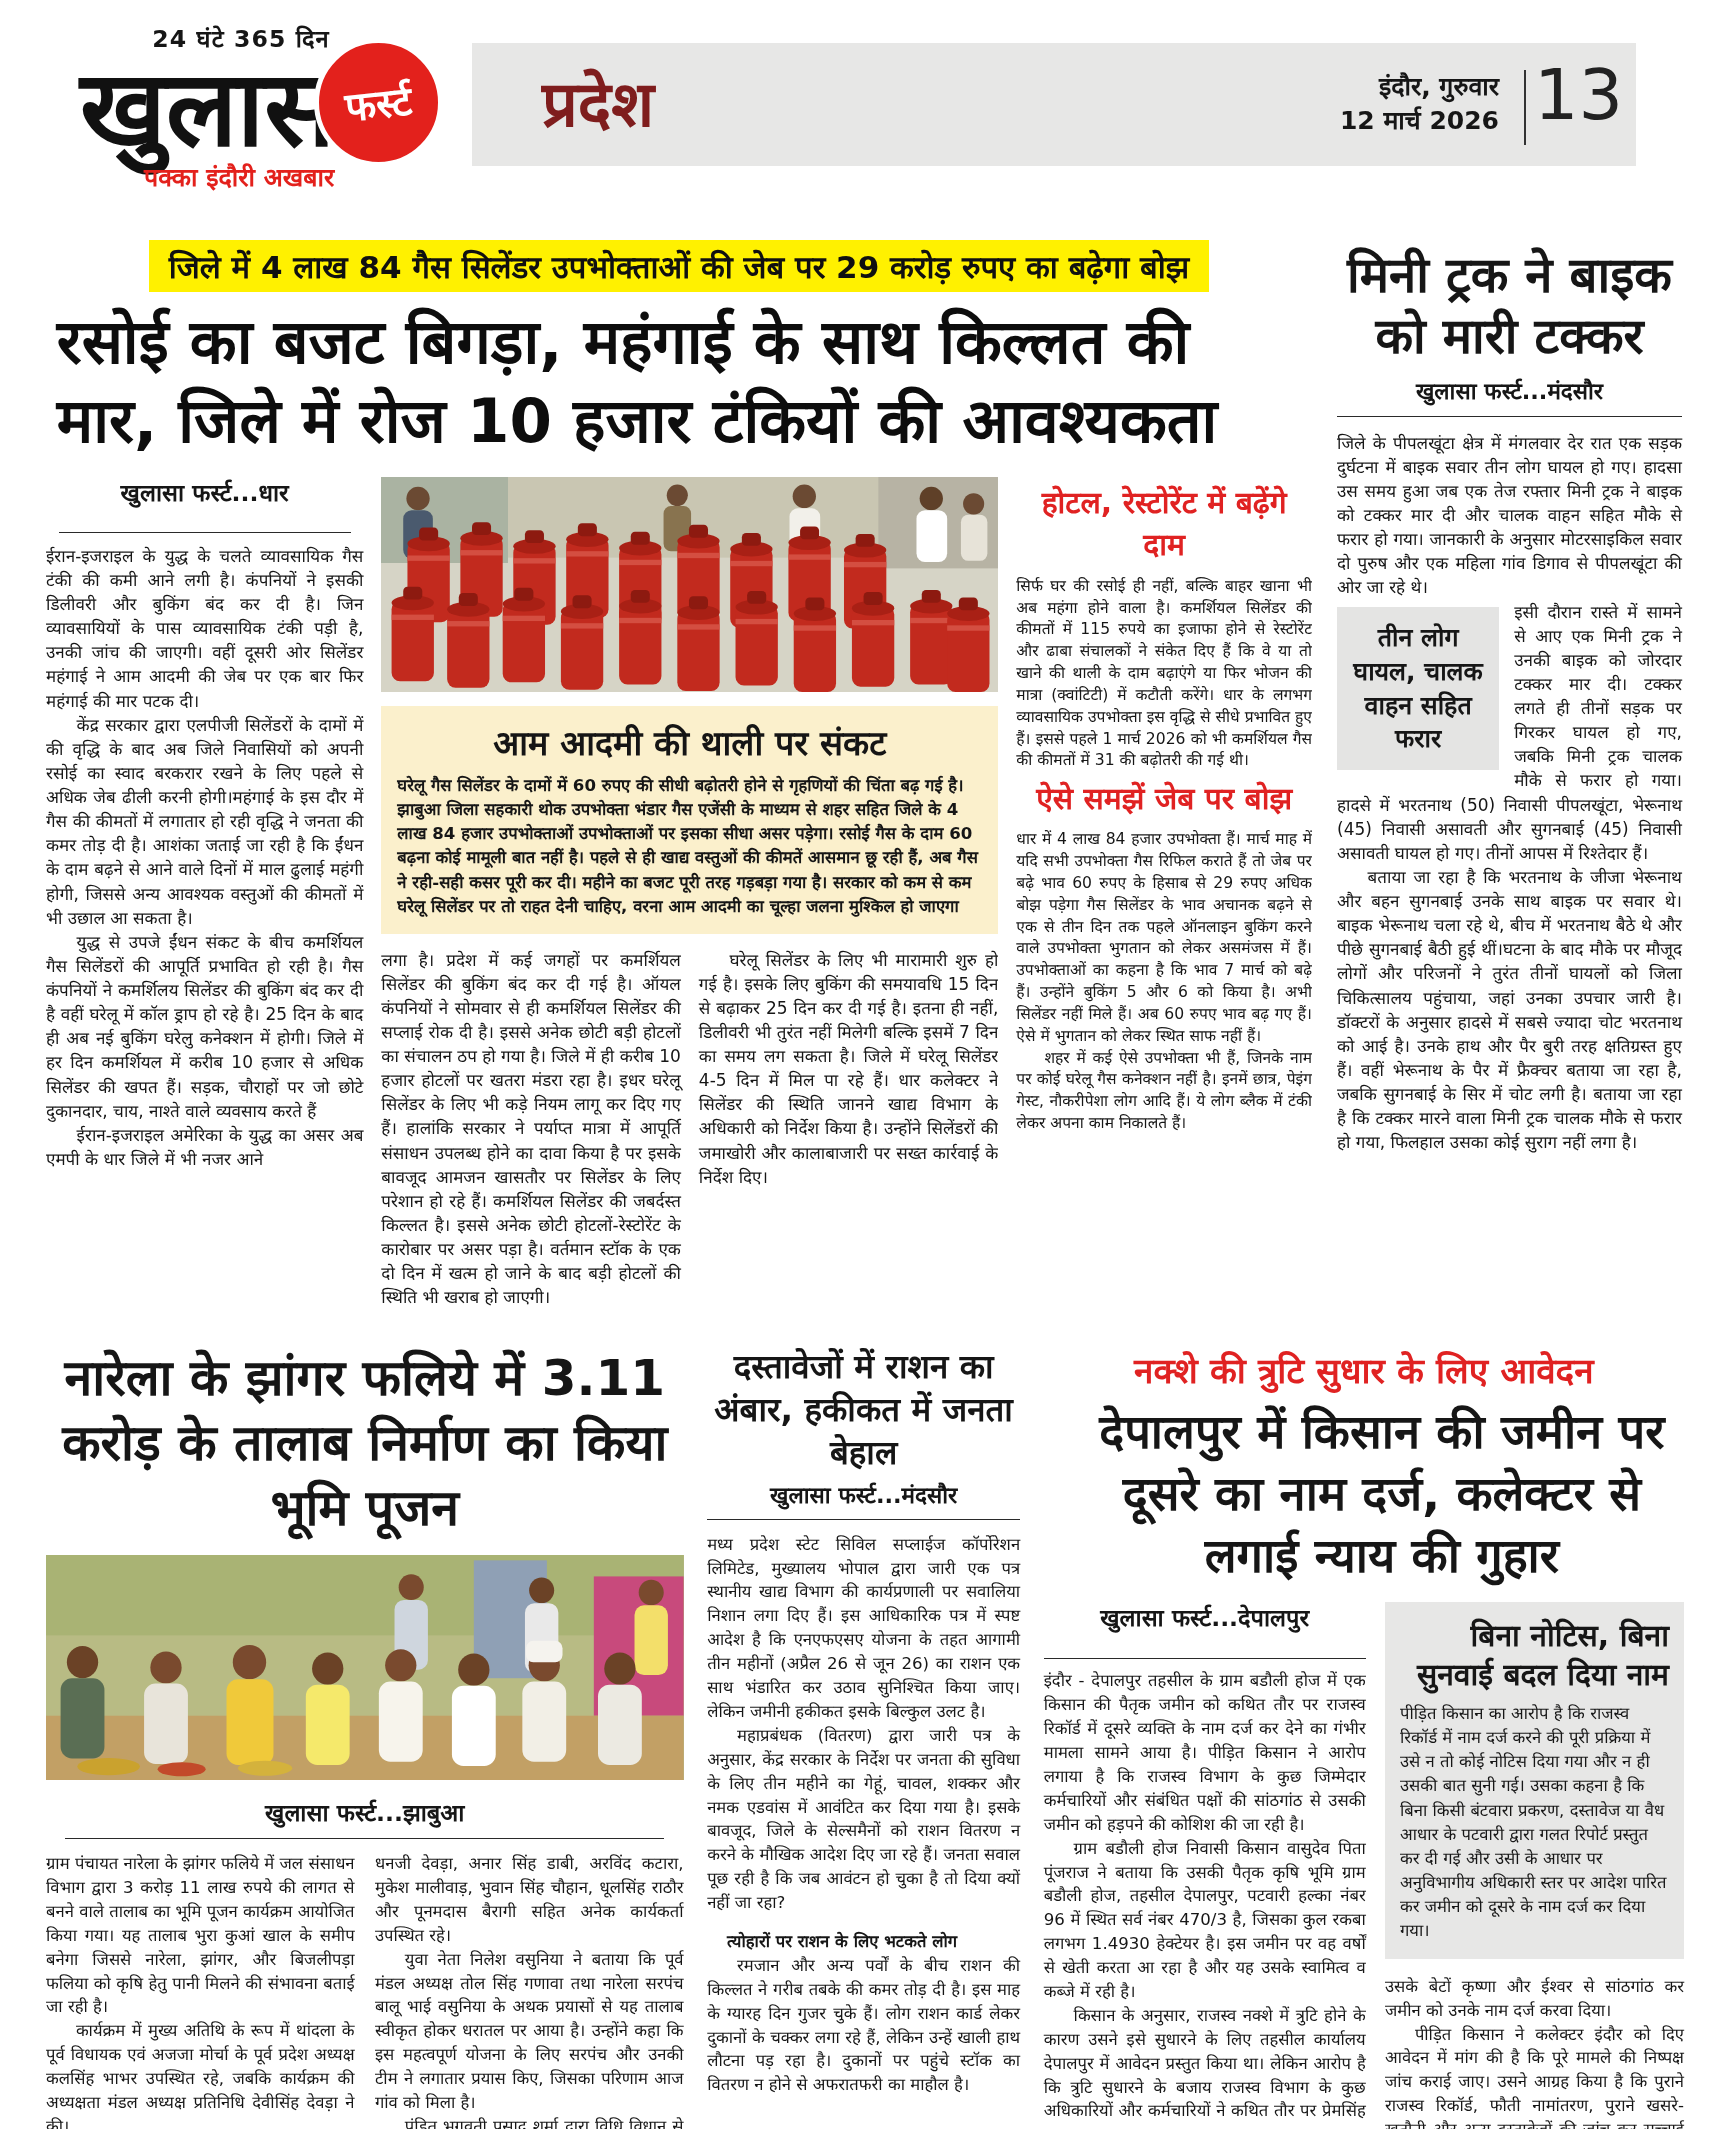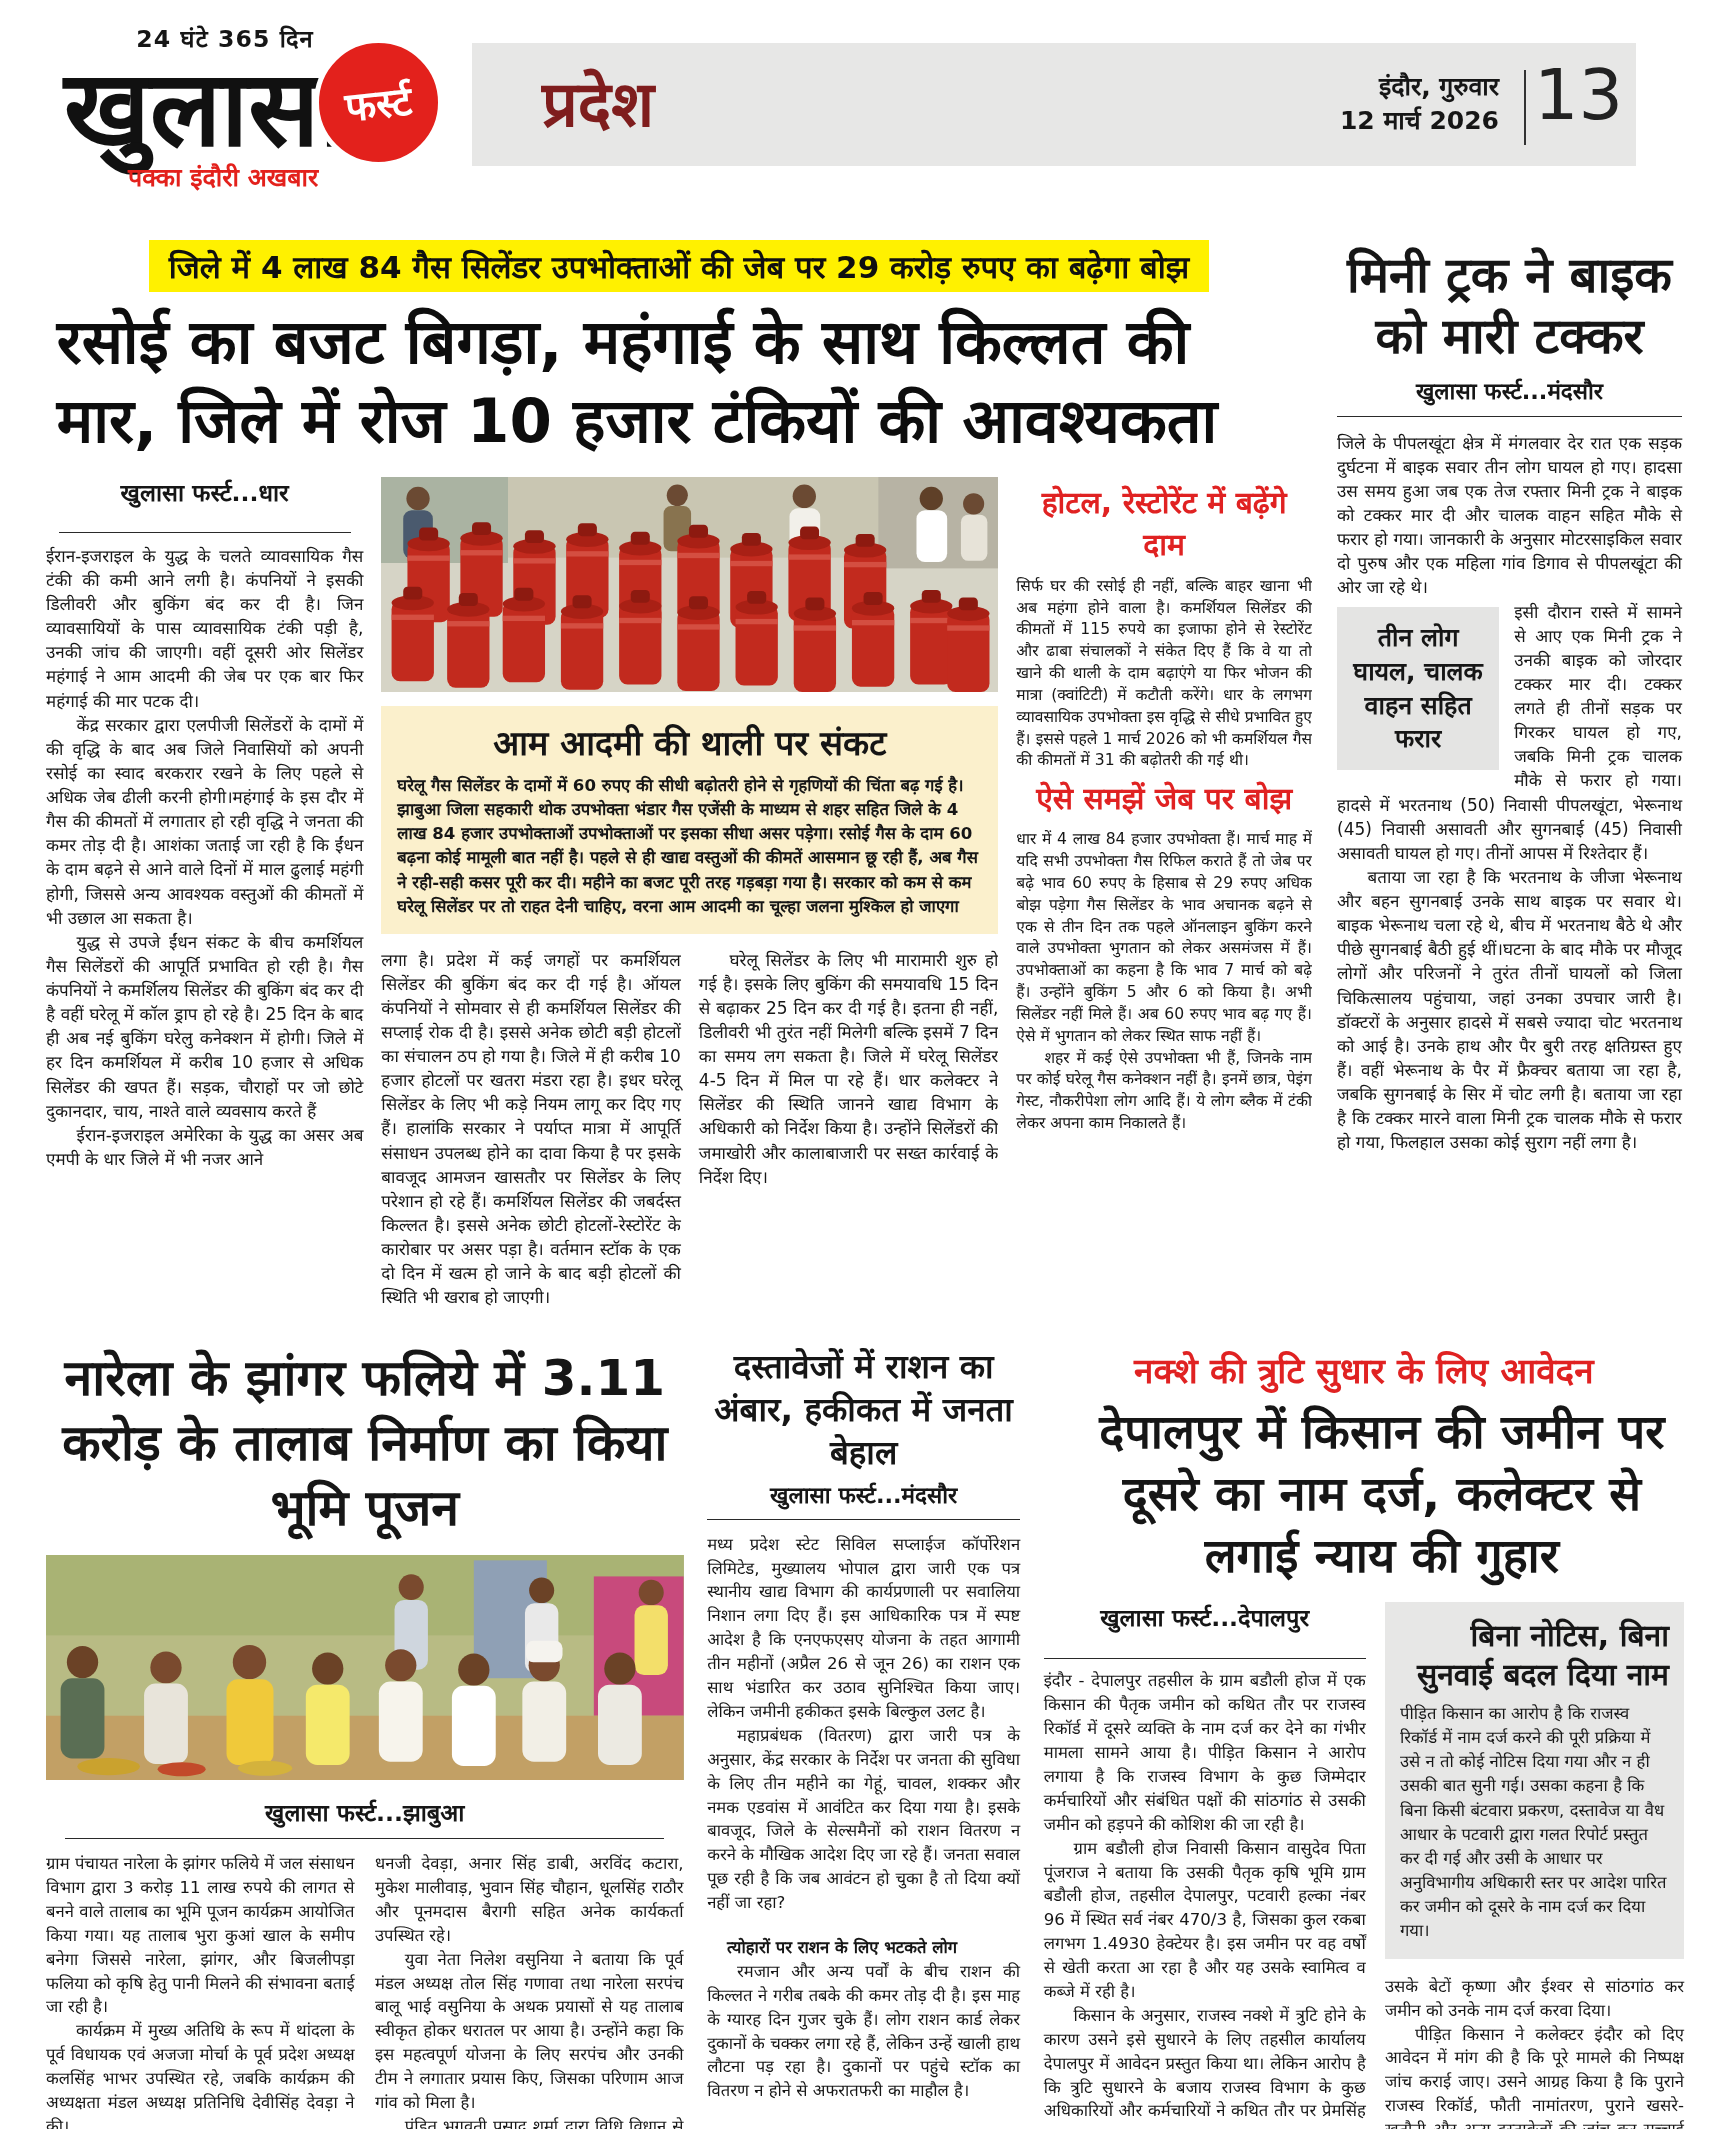--- a/index.html
+++ b/index.html
@@ -4,21 +4,21 @@
 <style>
   html,body{margin:0;padding:0;background:#ffffff;}
   *{box-sizing:border-box;}
   .page{
     position:relative;width:1730px;min-height:2129px;background:#fff;
     font-family:"DejaVu Sans",sans-serif;color:#161616;overflow:hidden;
   }
   
   .header{position:relative;height:231px;}
   .gray-strip{position:absolute;left:472px;top:43px;width:1164px;height:123px;background:#e7e7e6;}
-  .logo{position:absolute;left:64px;top:21.5px;width:440px;}
+  .logo{position:absolute;left:80px;top:21.5px;width:440px;}
   .logo-top{font-size:23.6px;font-weight:800;letter-spacing:1.1px;text-align:center;width:322px;}
   .logo-main{font-size:105px;font-weight:800;line-height:1.05;color:#111;}
   .logo-sub{font-size:25px;font-weight:800;color:#e3211c;margin-top:-4.3px;margin-left:64px;}
   .logo-badge{
     position:absolute;left:314px;top:38px;width:129px;height:129px;border-radius:50%;
     background:#e3211c;border:5.4px solid #fff;display:flex;align-items:center;justify-content:center;
   }
   .logo-badge span{color:#fff;font-weight:800;font-size:40px;transform:rotate(-6deg);}
   .section-name{position:absolute;left:542px;top:59px;font-size:63px;font-weight:800;color:#7f1d1d;}
   .dateblock{position:absolute;right:231px;top:70px;text-align:right;font-weight:800;font-size:25px;line-height:1.35;}
@@ -61,21 +61,21 @@
   .b-left-headline{font-size:50px;font-weight:800;line-height:1.3;text-align:center;margin-bottom:14px;}
   .pond-photo{width:100%;height:225px;background:#b9b98a;}
   .b-left-byline{font-weight:800;font-size:23.6px;text-align:center;border-bottom:1.6px solid #2a2a2a;
                  padding-bottom:10px;margin:14px auto 13px auto;width:94%;}
   .b-left-flow{column-count:2;column-gap:20.4px;font-size:16.6px;line-height:1.44;}
   .b-mid{width:322px;}
   .b-mid-headline{font-size:33px;font-weight:800;line-height:1.3;text-align:center;margin-bottom:4.3px;}
   .b-mid-byline{font-weight:800;font-size:22.5px;text-align:center;border-bottom:1.6px solid #2a2a2a;
                 padding-bottom:8.6px;margin-bottom:13px;}
   .b-mid-body{font-size:16.6px;line-height:1.44;}
-  .crosshead{font-weight:800;text-indent:1.2em;margin-top:21px;}
+  .crosshead{font-weight:800;text-indent:1.2em;margin-top:15px;}
   .b-right{width:641px;}
   .b-right-kicker{font-size:35px;font-weight:800;text-align:center;color:#e02222;margin-bottom:7.5px;}
   .b-right-headline{font-size:47px;font-weight:800;line-height:1.32;text-align:center;margin-bottom:15px;margin-left:36px;}
   .b-right-cols{display:flex;gap:19.3px;}
   .br-col1{width:322px;font-size:16.6px;line-height:1.44;}
   .br-col1 .byline{width:100%;}
   .br-col2{width:299px;font-size:16.6px;line-height:1.44;}
   .notice-box{background:#e7e7e6;padding:14px 15px 16px 15px;margin-bottom:16px;}
   .notice-title{font-size:30px;font-weight:800;text-align:right;line-height:1.3;margin-bottom:8.6px;}
   .notice-text{font-size:16.6px;line-height:1.45;}

